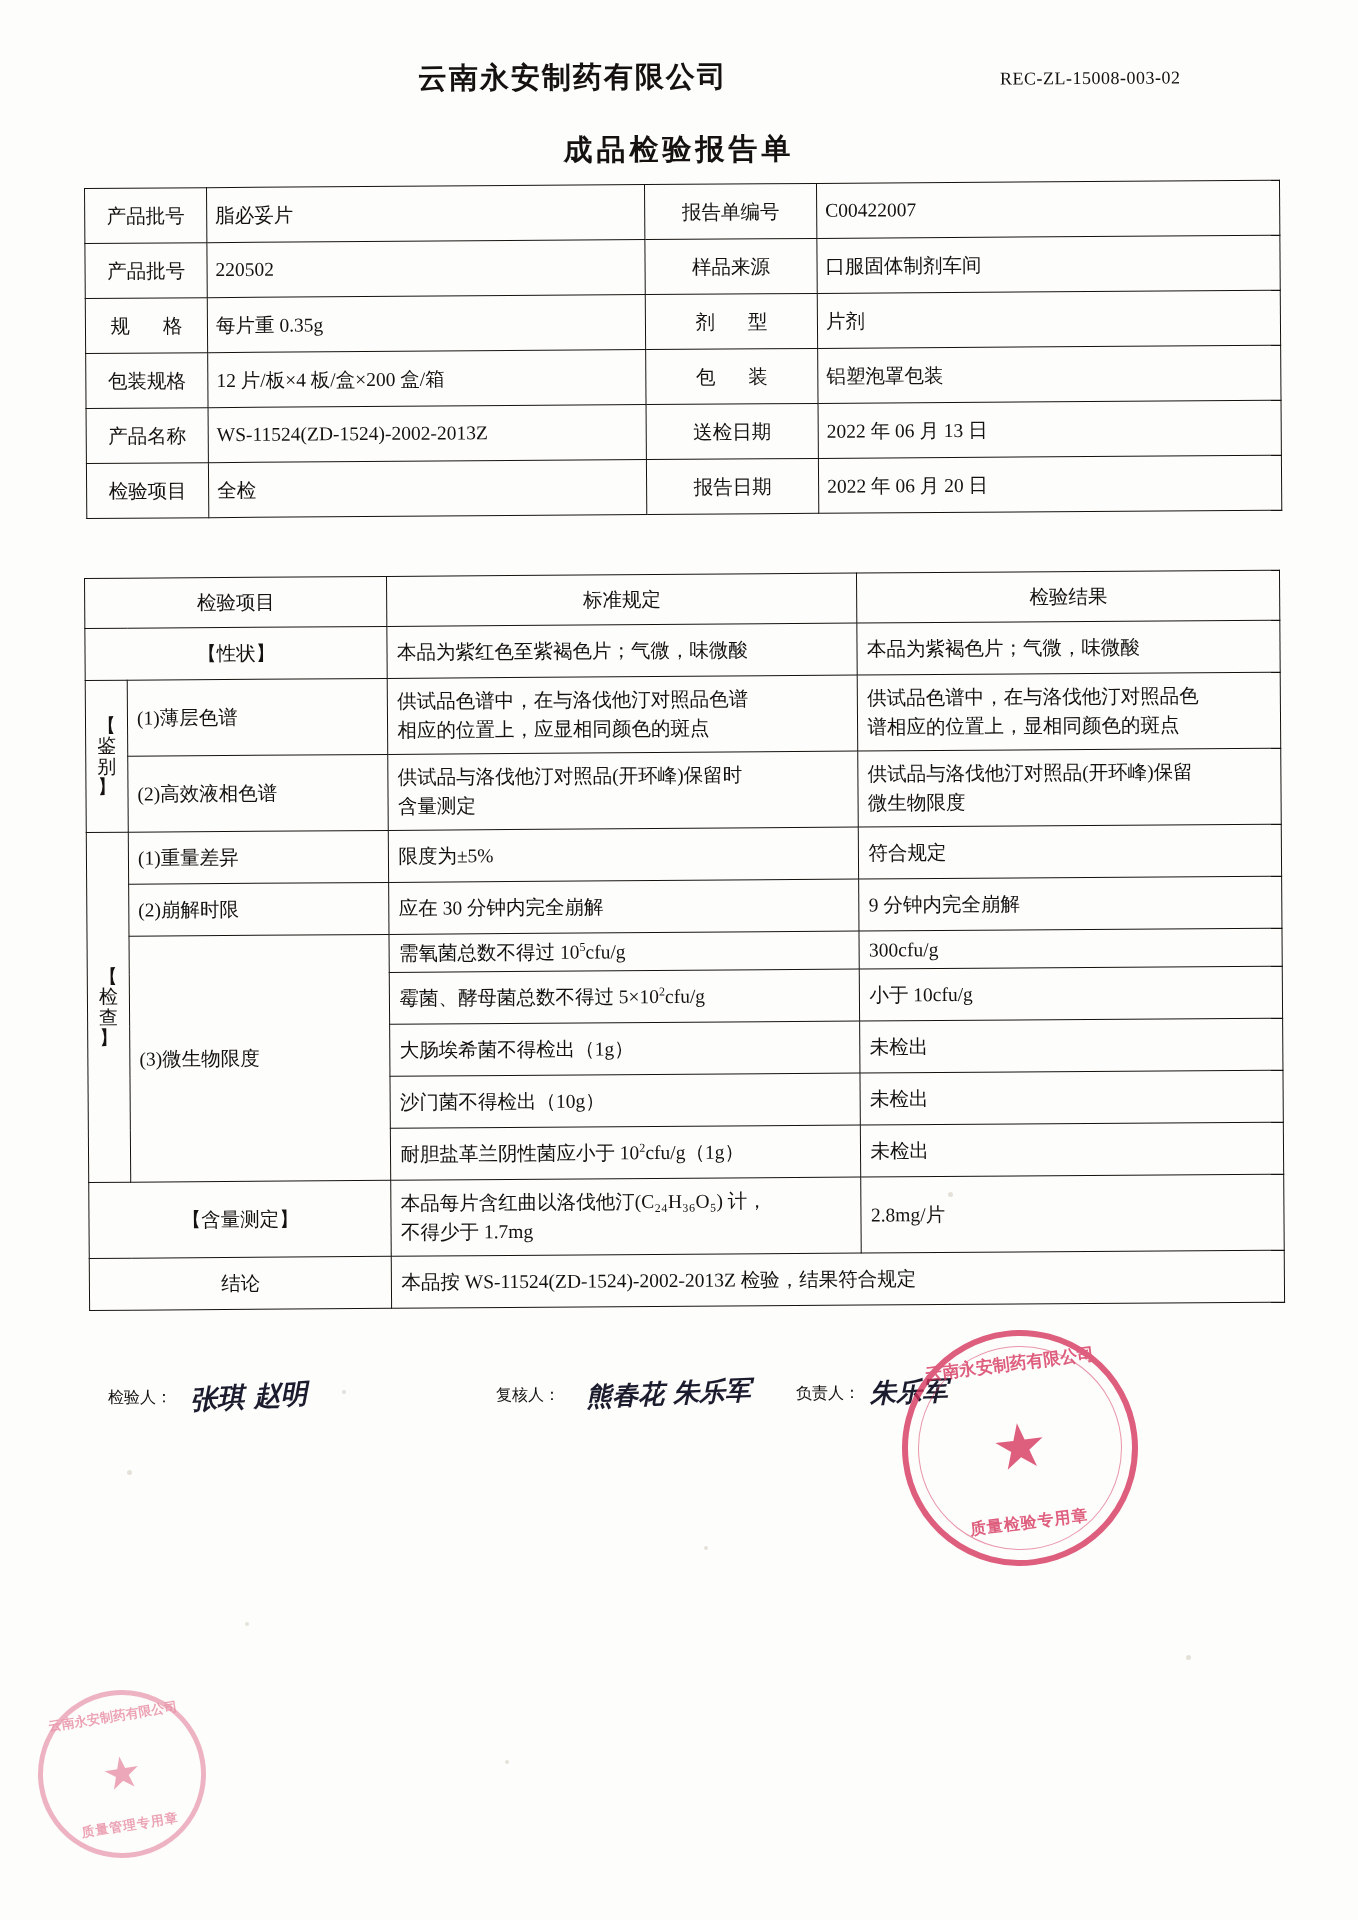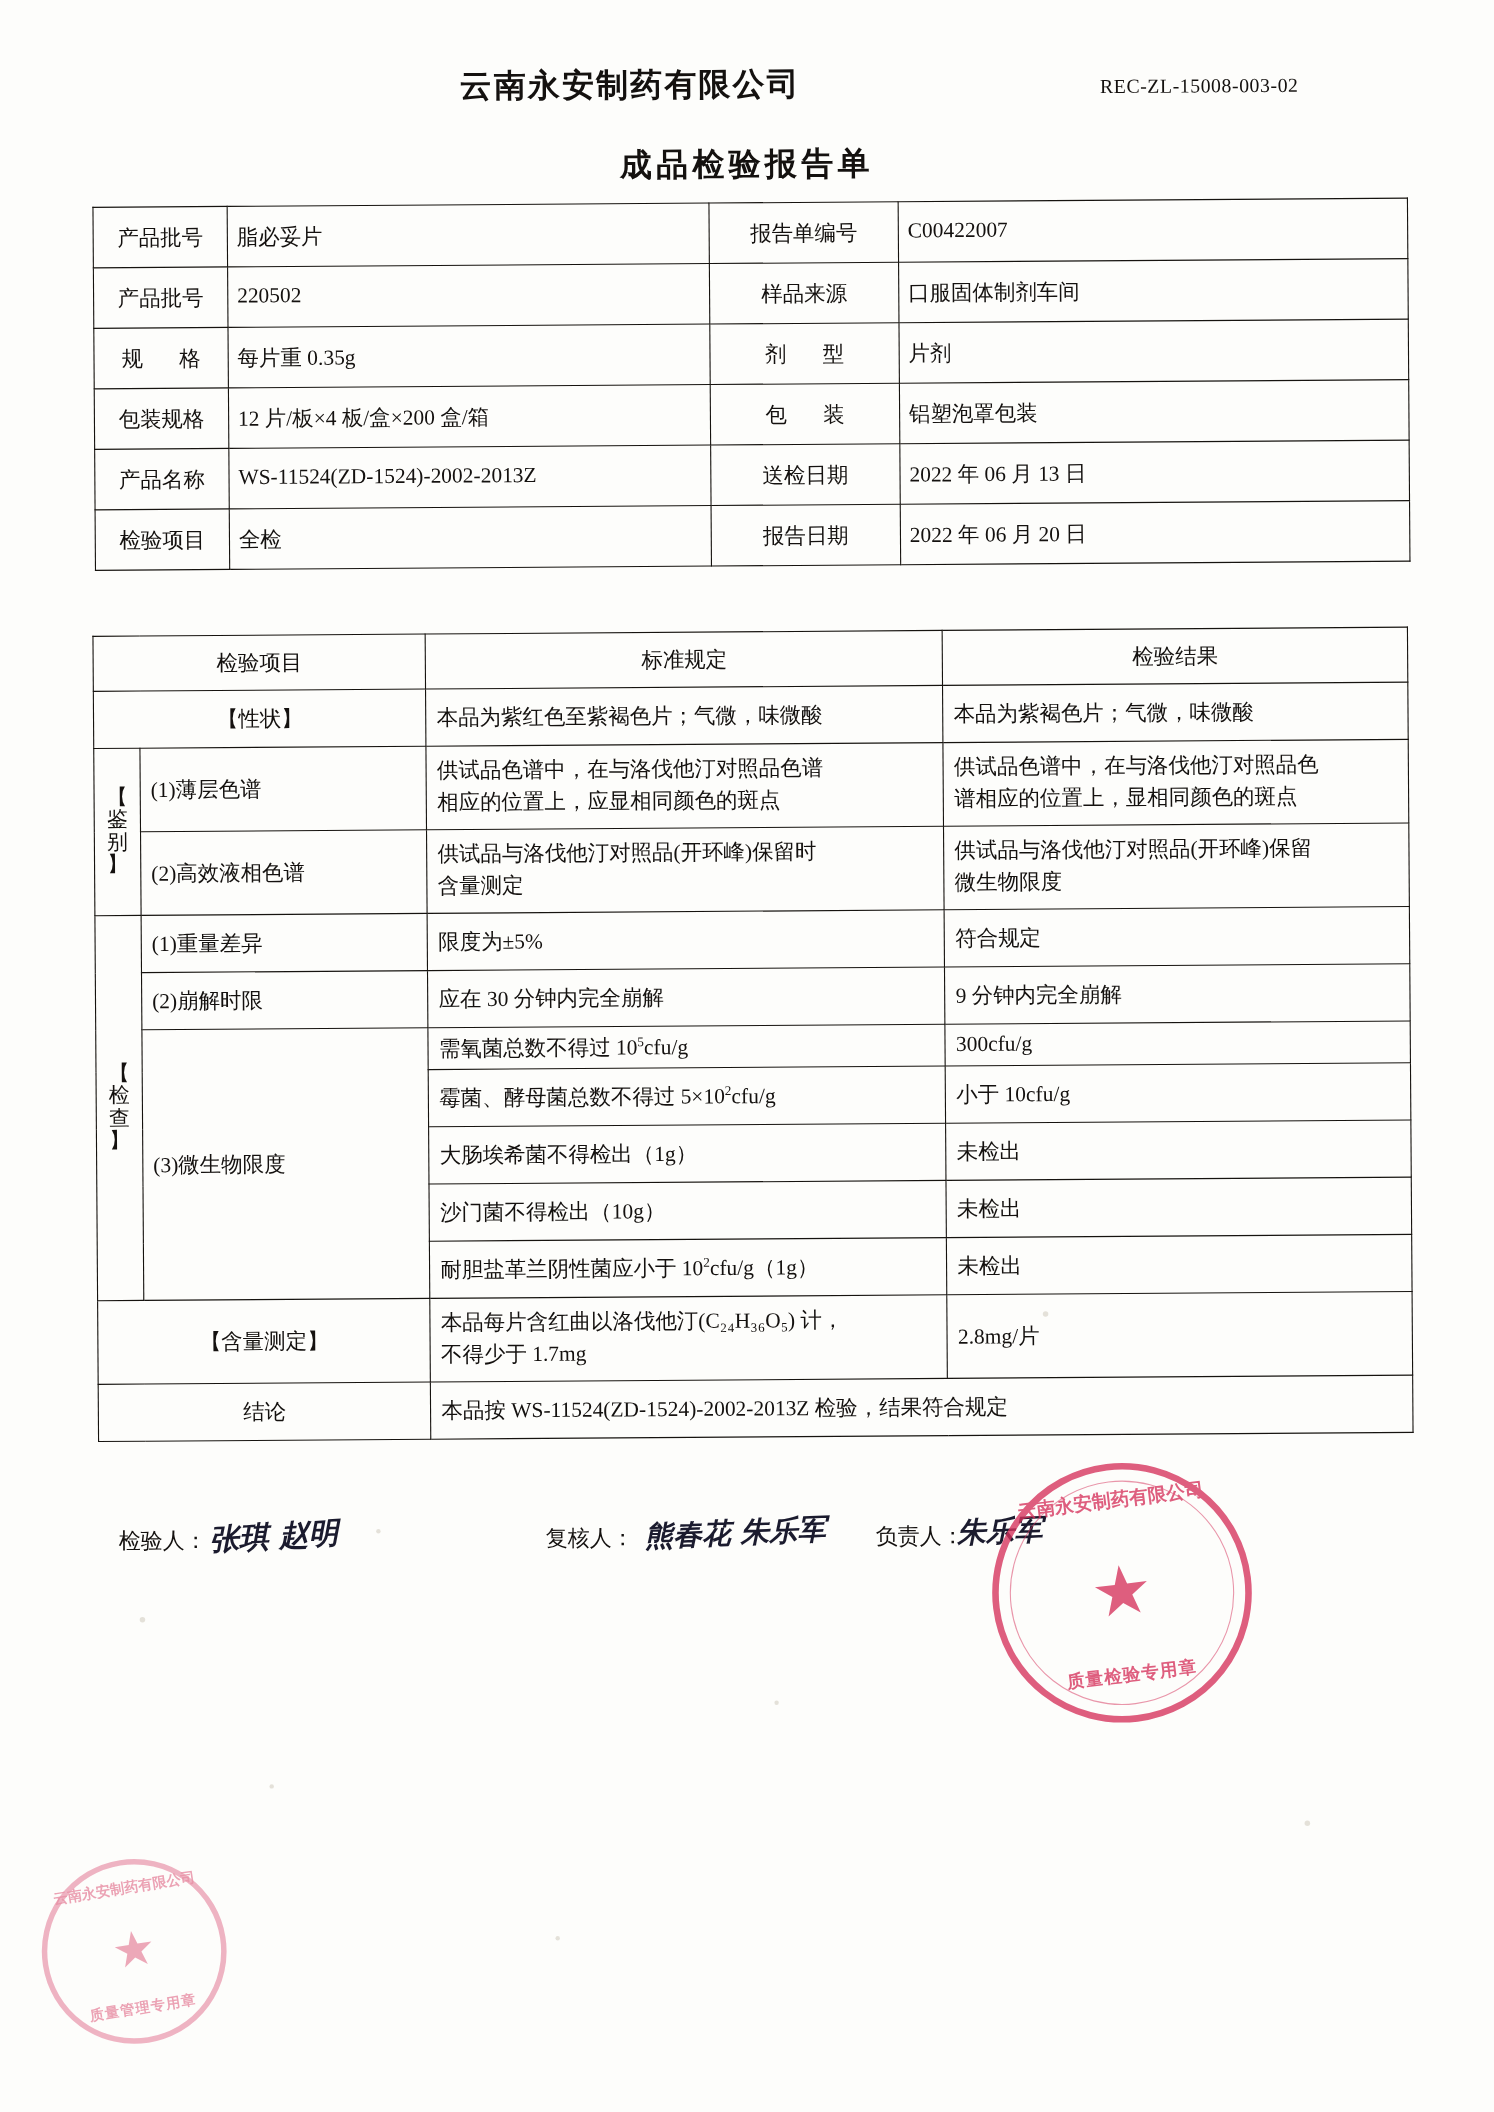--- a/index.html
+++ b/index.html
@@ -65,21 +65,21 @@
     letter-spacing:0; padding:0;
   }
   .vgrp span { display:block; }
   .item { white-space:nowrap; }
   .two { line-height:1.48; }
   sup { font-size:0.62em; vertical-align:super; }
 
   
   .sigrow { position:absolute; left:108px; top:1368px; width:1180px; height:56px;
             transform:rotate(-0.35deg); }
-  .sigrow .f { position:absolute; font-size:20px; white-space:nowrap; }
+  .sigrow .f { position:absolute; font-size:16px; white-space:nowrap; }
   .hw {
     position:absolute;
     font-family:"DejaVu Serif",serif;
     font-style:italic; font-weight:700;
     color:#1b1b2e;
     white-space:nowrap;
   }
 
   
   .seal { position:absolute; border-radius:50%; }

